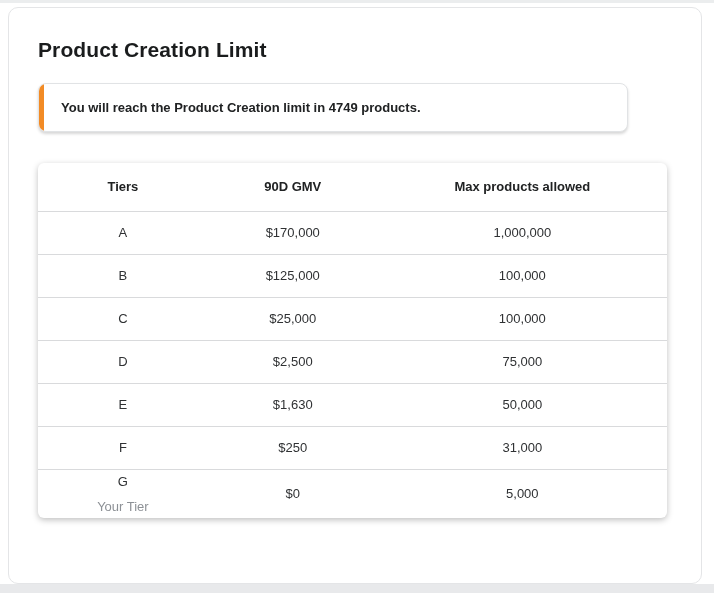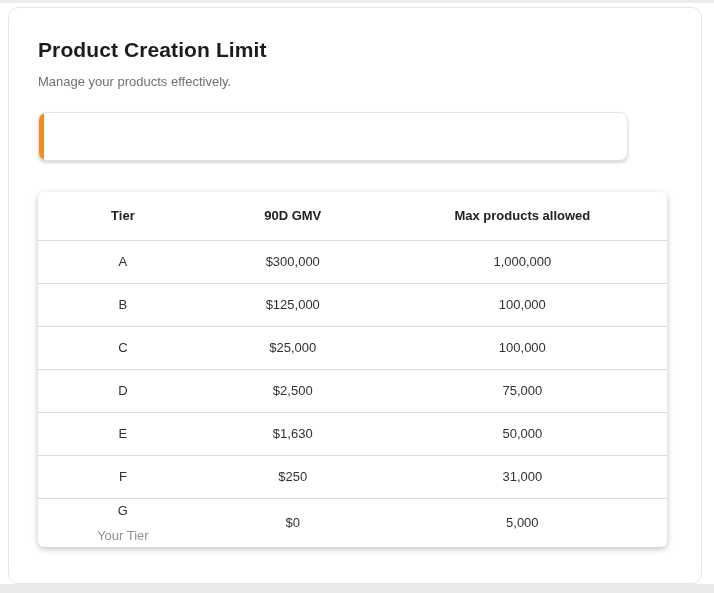--- a/index.html
+++ b/index.html
@@ -126,47 +126,47 @@
 
 <div class="page">
   <div class="top-divider"></div>
 
   <div class="outer-card">
     <div class="content">
 
       <h1 class="page-title">Product Creation Limit</h1>
 
       <div class="subtitle">
-        <p>Manage your products effectively.</p>
       </div>
 
       <div class="alert-banner">
         <span class="alert-accent" style="background: rgb(242, 139, 37);"></span>
+        <span class="alert-message">You will reach the Product Creation limit in 4749 products.</span>
       </div>
 
       <div class="tier-table-card">
         <table class="tier-table">
           <colgroup>
               <col class="c1">
               <col class="c2">
               <col class="c3">
             </colgroup>
           <thead>
             <tr>
-              <th>Tier</th>
+              <th>Tiers</th>
               <th>90D GMV</th>
               <th>Max products allowed</th>
             </tr>
           </thead>
           <tbody>
               <tr>
                 <td>
                   <div>A</div>
                 </td>
-                <td>$300,000</td>
+                <td>$170,000</td>
                 <td>1,000,000</td>
               </tr>
               <tr>
                 <td>
                   <div>B</div>
                 </td>
                 <td>$125,000</td>
                 <td>100,000</td>
               </tr>
               <tr>

